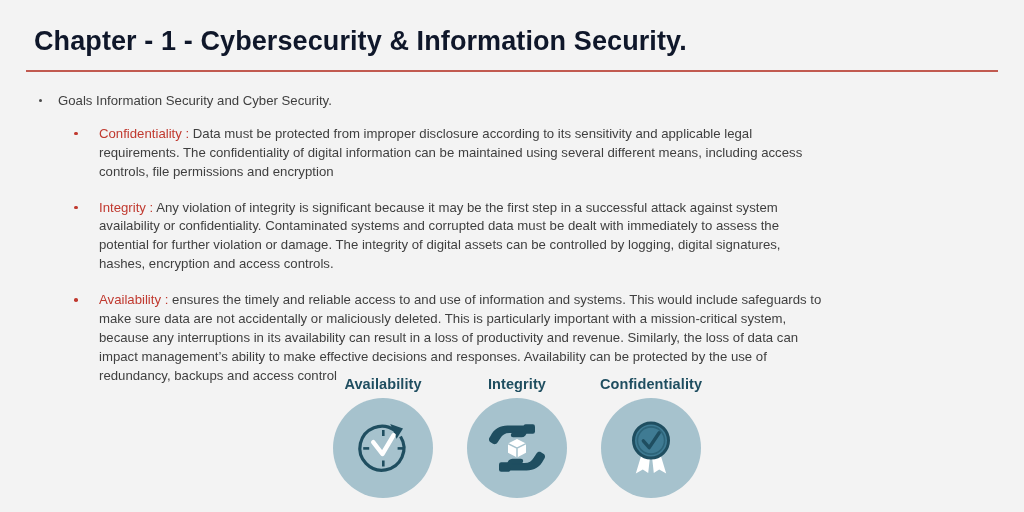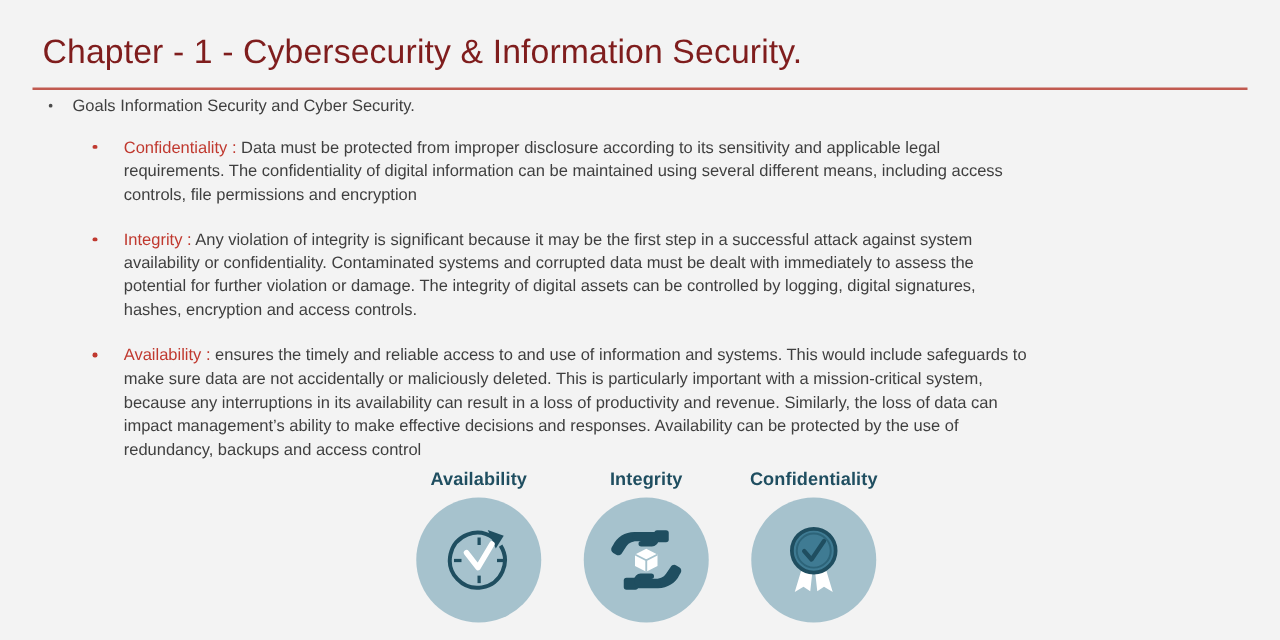--- a/index.html
+++ b/index.html
@@ -19,39 +19,39 @@
     inset: 0;
     background: #f3f3f3;
   }
 
   
   .title {
     position: absolute;
     left: 34px;
     top: 26px;
     font-size: 27px;
-    font-weight: 400;
-    color: #7f1d1d;
+    font-weight: 700;
+    color: #0f172a;
     letter-spacing: 0.1px;
     white-space: nowrap;
   }
   .title-rule {
     position: absolute;
     left: 26px;
     top: 70px;
     width: 972px;
     height: 2px;
     background: #c15a50;
   }
 
   
   .body {
     position: absolute;
     left: 0;
-    top: 76px;
+    top: 92px;
     width: 828px;
   }
   .lvl1 {
     position: relative;
     padding-left: 58px;
     font-size: 13.2px;
     color: #3f3f3f;
     line-height: 1.42;
     margin-bottom: 14px;
   }

